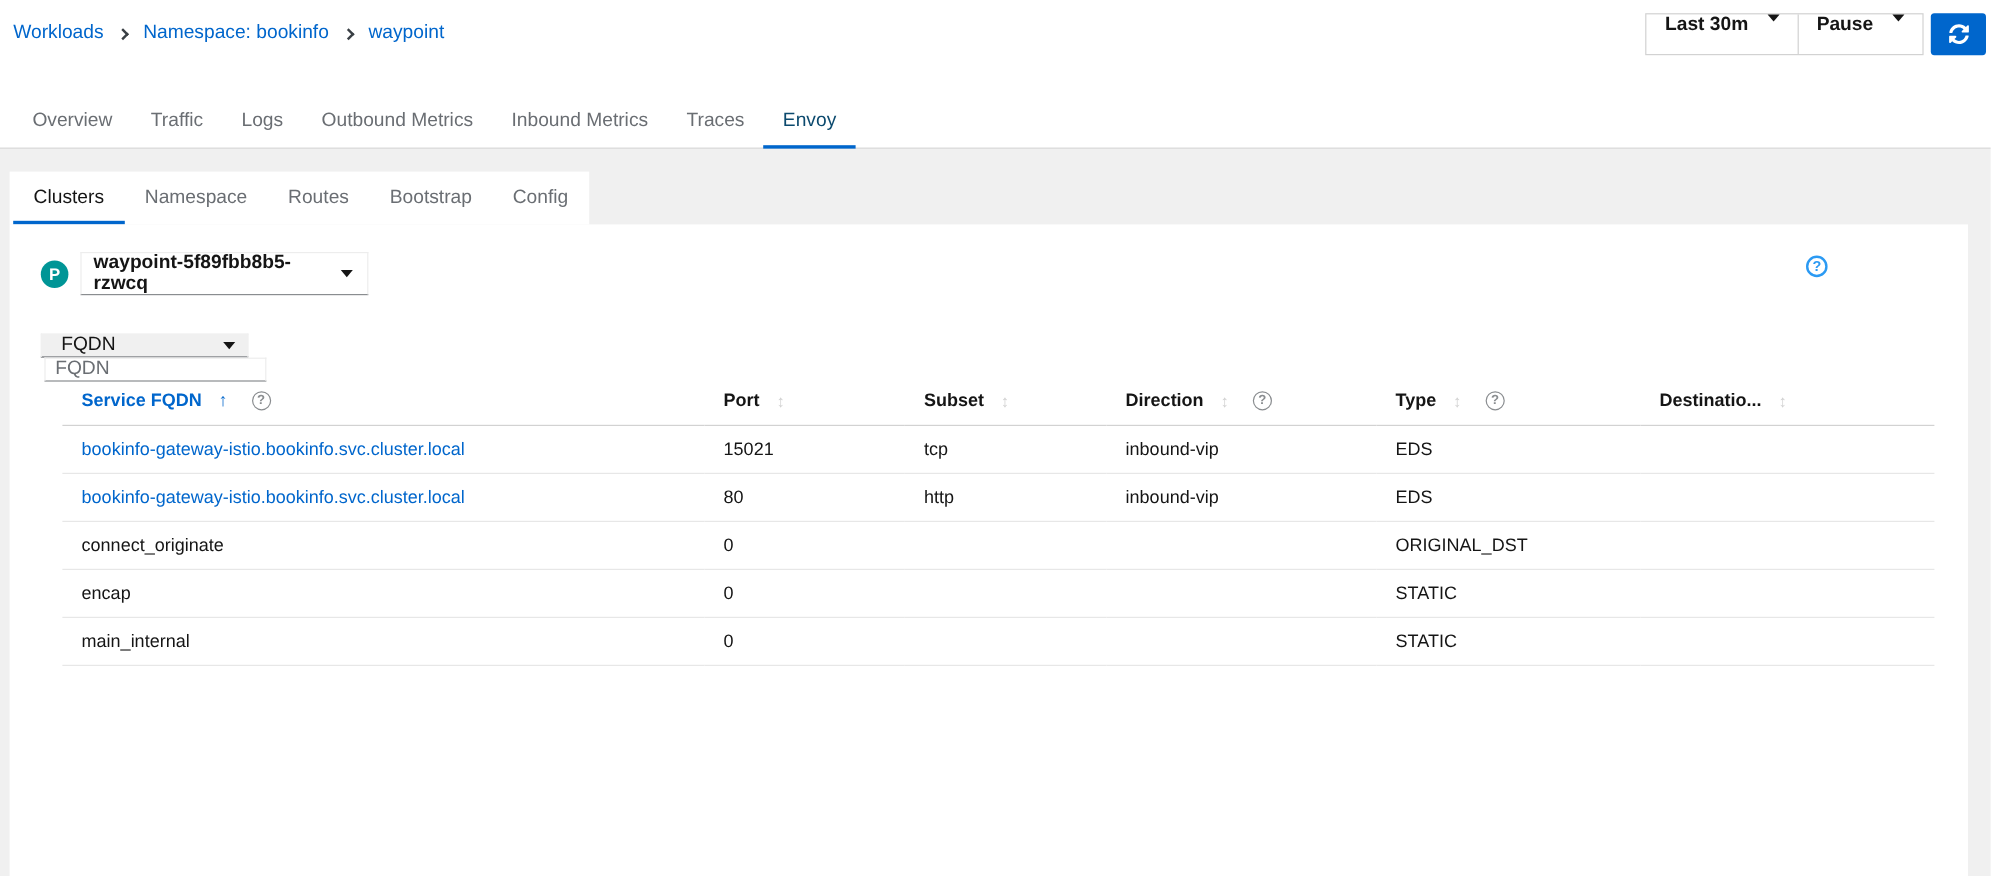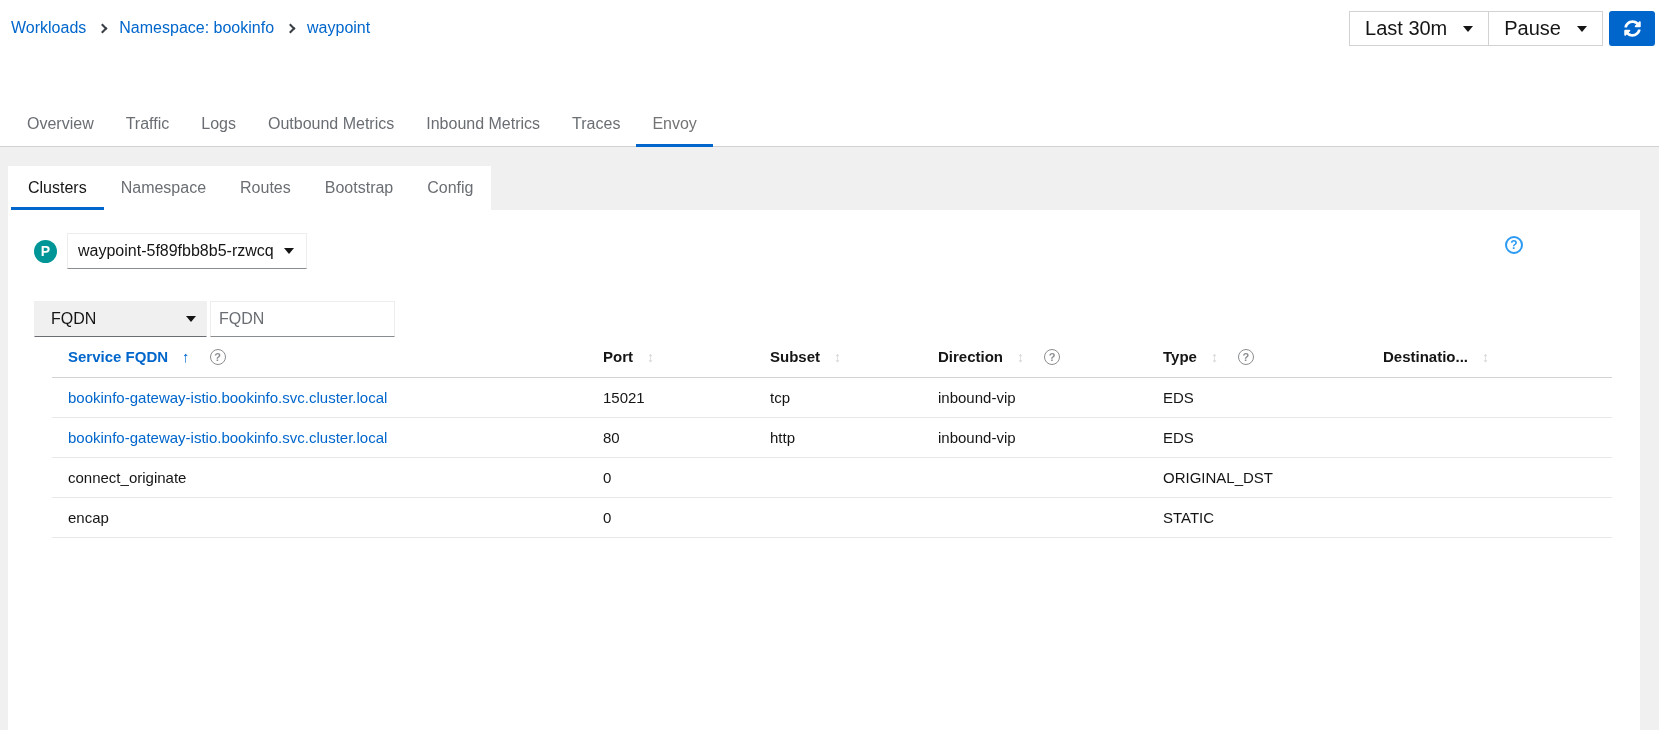--- a/index.html
+++ b/index.html
@@ -1,64 +1,64 @@
 <!DOCTYPE html>
 <html><head>
 <meta charset="utf-8">
 <style>
   * { margin:0; padding:0; box-sizing:border-box; }
   html,body { width:1659px; height:730px; overflow:hidden; background:#fff;
     font-family:"Liberation Sans", sans-serif; color:#151515; }
 
   
-  .masthead { position:relative; height:147px; background:#fff; border-bottom:1px solid #d2d2d2; }
+  .masthead { position:relative; height:124px; background:#fff; border-bottom:1px solid #d2d2d2; }
 
   .breadcrumb { position:absolute; top:19px; left:11px; display:flex; align-items:center; font-size:16px; }
   .crumb { color:#0066cc; text-decoration:none; cursor:pointer; }
   .crumb-sep { width:7px; height:7px; border-top:2px solid #393f44; border-right:2px solid #393f44;
     transform:rotate(45deg); margin:0 13px; display:inline-block; }
 
   .time-controls { position:absolute; top:11px; right:4px; display:flex; height:35px; }
   .dd-group { display:flex; border:1px solid #d2d2d2; background:#fff; }
-  .dd { display:flex; align-items:center; gap:16px; padding:0 15px; font-size:20px; cursor:pointer; }
+  .dd { display:flex; gap:16px; padding:0 15px; font-size:16px; cursor:pointer;font-weight:bold; }
   .dd + .dd { border-left:1px solid #d2d2d2; }
   .caret { width:0; height:0; border-left:5px solid transparent; border-right:5px solid transparent;
     border-top:6px solid #151515; display:inline-block; }
   .refresh-btn { margin-left:6px; width:46px; border:none; border-radius:3px; background:#0066cc;
     color:#fff; display:flex; align-items:center; justify-content:center; cursor:pointer; }
   .refresh-btn svg { width:17px; height:17px; fill:#fff; }
 
   .main-tabs { position:absolute; left:11px; bottom:-1px; display:flex; }
   .tab { padding:14px 16px 11px 16px; font-size:16px; color:#6a6e73; border-bottom:3px solid transparent; cursor:pointer; }
-  .tab.active { color:#737373; border-bottom-color:#0066cc; }
+  .tab.active { color:#0c4a6e; border-bottom-color:#0066cc; }
 
   
   .content { height:609px; background:#f0f0f0; padding-top:19px; position:relative; }
 
   .subtabs-card { margin-left:8px; width:fit-content; background:#fff; display:flex; height:44px; padding-left:3px; }
   .subtab { display:flex; align-items:center; padding:3px 17px 0 17px; font-size:16px; color:#6a6e73;
     border-bottom:3px solid transparent; cursor:pointer; }
   .subtab.active { color:#151515; border-bottom-color:#0066cc; }
 
   .main-card { margin-left:8px; width:1632px; height:546px; background:#fff; position:relative; padding-top:23px; overflow:hidden; }
 
   .pod-row { display:flex; align-items:center; padding-left:26px; height:36px; }
   .badge-p { width:23px; height:23px; border-radius:50%; background:#009596; color:#fff; font-weight:700;
     font-size:14px; display:flex; align-items:center; justify-content:center; flex:0 0 auto; }
   .pod-dd { margin-left:10px; width:240px; height:36px; background:#fff; border:1px solid #ededed;
     border-bottom-color:#8a8d90; display:flex; align-items:center; justify-content:space-between;
-    padding:0 12px 0 10px; font-size:16px; cursor:pointer; }
+    padding:0 12px 0 10px; font-size:16px; cursor:pointer;font-weight:bold; }
 
   .help-circle { display:inline-flex; align-items:center; justify-content:center; border-radius:50%; }
   .help-main { position:absolute; top:26px; right:117px; width:18px; height:18px; border:2px solid #2b9af3;
     color:#2b9af3; font-size:12px; font-weight:700; cursor:pointer; }
   .help-col { width:16px; height:16px; border:1px solid #8a8d90; color:#8a8d90; font-size:11px;
     font-weight:700; margin-left:20px; cursor:pointer; }
 
-  .filter-row { margin-top:32px; display:flex; padding-left:26px; height:36px; }
+  .filter-row { margin-top:32px; display:flex; padding-left:26px; height:36px;flex-direction:column; }
   .filter-select { width:173px; height:36px; background:#f0f0f0; border:1px solid #f0f0f0;
     border-bottom-color:#6a6e73; display:flex; align-items:center; justify-content:space-between;
     padding:0 10px 0 16px; font-size:16px; cursor:pointer; }
   .filter-input { margin-left:3px; width:185px; height:36px; border:1px solid #ededed;
     border-bottom-color:#8a8d90; padding:0 8px; font-size:16px; color:#151515; outline:none; }
   .filter-input::placeholder { color:#6a6e73; }
 
   table { margin-left:44px; width:1560px; border-collapse:collapse; table-layout:fixed; }
   th { text-align:left; font-size:15px; font-weight:700; color:#151515; height:40px;
     border-bottom:1px solid #d2d2d2; padding:0 16px; white-space:nowrap; overflow:hidden; }
@@ -216,16 +216,24 @@
             <td></td>
           </tr>
           <tr>
             <td>encap</td>
             <td>0</td>
             <td></td>
             <td></td>
             <td>STATIC</td>
             <td></td>
           </tr>
+          <tr>
+            <td>main_internal</td>
+            <td>0</td>
+            <td></td>
+            <td></td>
+            <td>STATIC</td>
+            <td></td>
+          </tr>
         </tbody>
     </table>
   </div>
 </div>
 
 </body></html>

